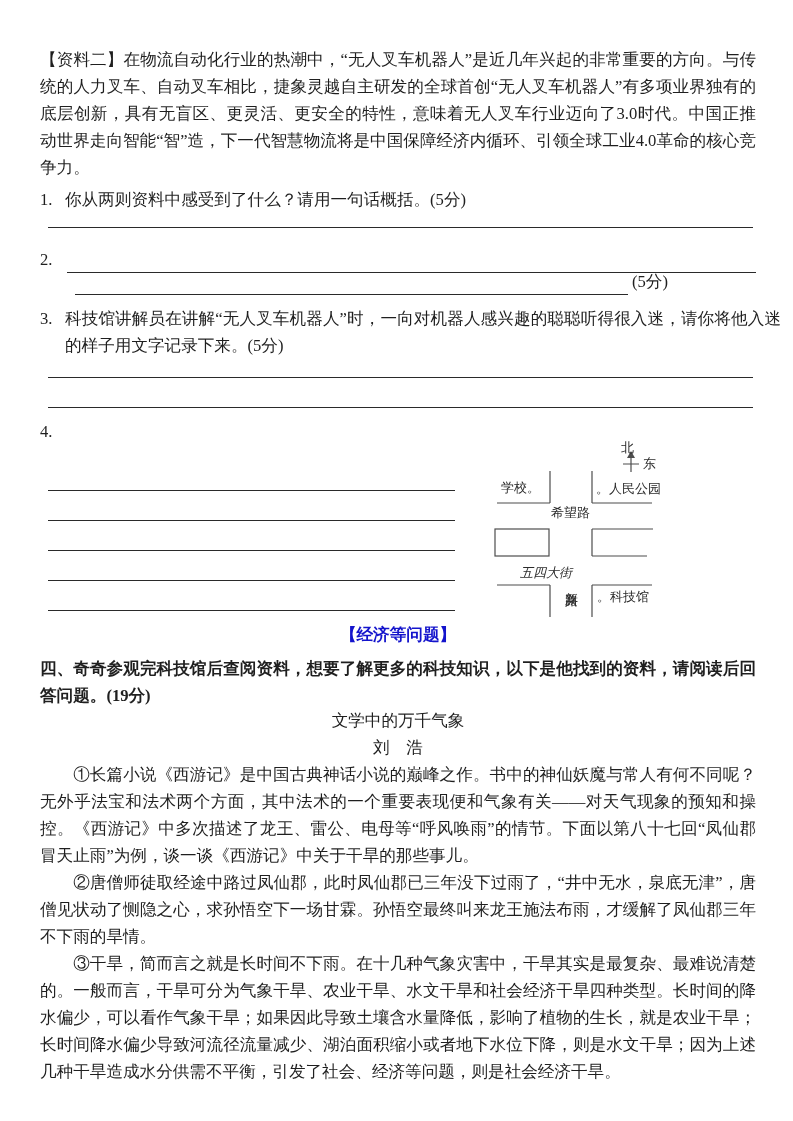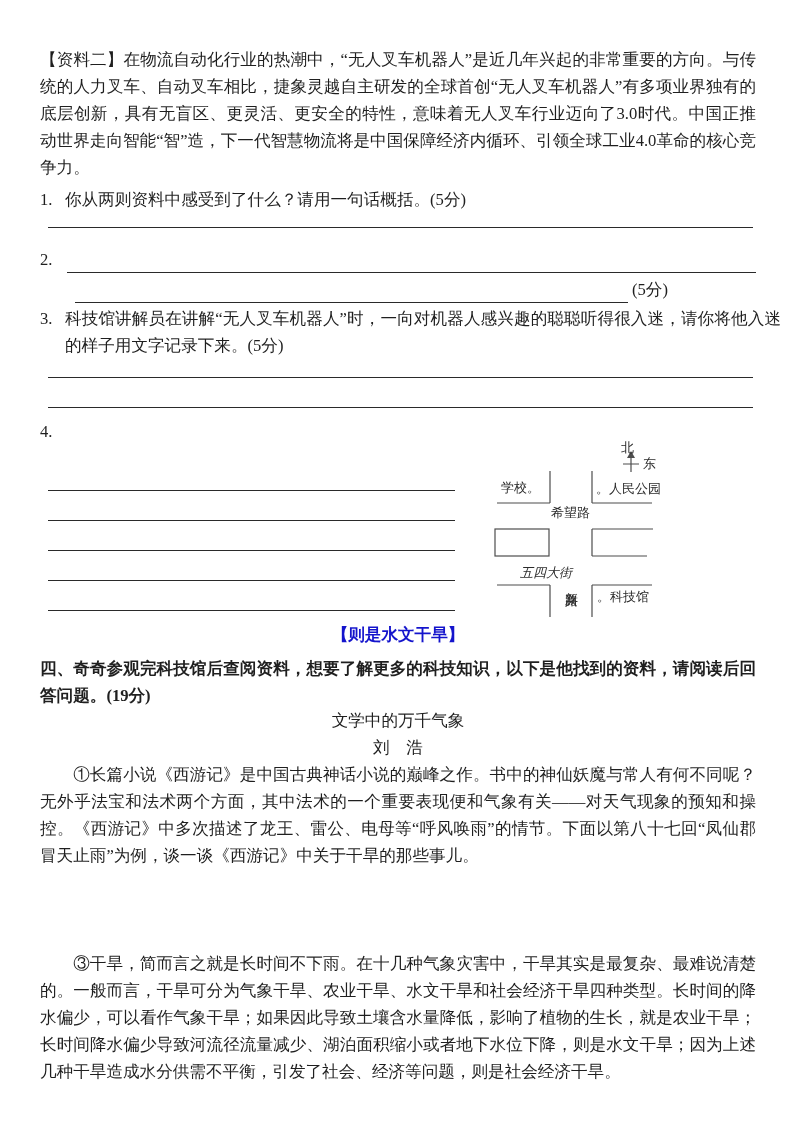--- a/index.html
+++ b/index.html
@@ -44,21 +44,21 @@
   <div class="abs col q" style="top:186px;">
     <span class="qnum">1.</span>
     <span>你从两则资料中感受到了什么？请用一句话概括。(5分)</span>
   </div>
   <div class="ansline" style="left:48px;top:227px;width:705px;"></div>
 
   <div class="abs col q2row" style="top:246px;">
     <span class="qnum2">2.</span>
     <span class="q2blank"></span>
   </div>
-  <div class="abs col q2row2" style="top:276px;text-align:center;">
+  <div class="abs col q2row2" style="top:268px;text-align:center;">
     <span class="blank-fixed"></span>
     <span class="score">(5分)</span>
   </div>
 
   <div class="abs col q just" style="top:305px;">
     <span class="qnum">3.</span>
     <span>科技馆讲解员在讲解“无人叉车机器人”时，一向对机器人感兴趣的聪聪听得很入迷，请你将他入迷的样子用文字记录下来。(5分)</span>
   </div>
   <div class="ansline" style="left:48px;top:377px;width:705px;"></div>
   <div class="ansline" style="left:48px;top:407px;width:705px;"></div>
@@ -94,22 +94,23 @@
   </svg>
   <div class="map-label" style="left:621px;top:441px;">北</div>
   <div class="map-label" style="left:643px;top:457px;">东</div>
   <div class="map-label" style="left:501px;top:481px;">学校。</div>
   <div class="map-label" style="left:596px;top:482px;">。人民公园</div>
   <div class="map-label" style="left:551px;top:506px;">希望路</div>
   <div class="map-label" style="left:520px;top:566px;font-style:italic;">五四大街</div>
   <div class="map-label v-label" style="left:564px;top:582px;">新兴路</div>
   <div class="map-label" style="left:597px;top:590px;">。科技馆</div>
 
-  <div class="abs col center banner" style="top:621px;">【则是水文干旱】</div>
+  <div class="abs col center banner" style="top:621px;">【经济等问题】</div>
 
   <div class="abs col just bold" style="top:655px;">四、奇奇参观完科技馆后查阅资料，想要了解更多的科技知识，以下是他找到的资料，请阅读后回答问题。(19分)</div>
 
   <div class="abs col center" style="top:707px;">文学中的万千气象</div>
   <div class="abs col just indent2" style="top:761px;">①长篇小说《西游记》是中国古典神话小说的巅峰之作。书中的神仙妖魔与常人有何不同呢？无外乎法宝和法术两个方面，其中法术的一个重要表现便和气象有关——对天气现象的预知和操控。《西游记》中多次描述了龙王、雷公、电母等“呼风唤雨”的情节。下面以第八十七回“凤仙郡冒天止雨”为例，谈一谈《西游记》中关于干旱的那些事儿。</div>
   <div class="abs col center" style="top:734px;">刘　浩</div>
+  <div class="abs col just indent2" style="top:869px;">②唐僧师徒取经途中路过凤仙郡，此时凤仙郡已三年没下过雨了，“井中无水，泉底无津”，唐僧见状动了恻隐之心，求孙悟空下一场甘霖。孙悟空最终叫来龙王施法布雨，才缓解了凤仙郡三年不下雨的旱情。</div>
   <div class="abs col just indent2" style="top:950px;">③干旱，简而言之就是长时间不下雨。在十几种气象灾害中，干旱其实是最复杂、最难说清楚的。一般而言，干旱可分为气象干旱、农业干旱、水文干旱和社会经济干旱四种类型。长时间的降水偏少，可以看作气象干旱；如果因此导致土壤含水量降低，影响了植物的生长，就是农业干旱；长时间降水偏少导致河流径流量减少、湖泊面积缩小或者地下水位下降，则是水文干旱；因为上述几种干旱造成水分供需不平衡，引发了社会、经济等问题，则是社会经济干旱。</div>
 
 </div>
 
 </body></html>

